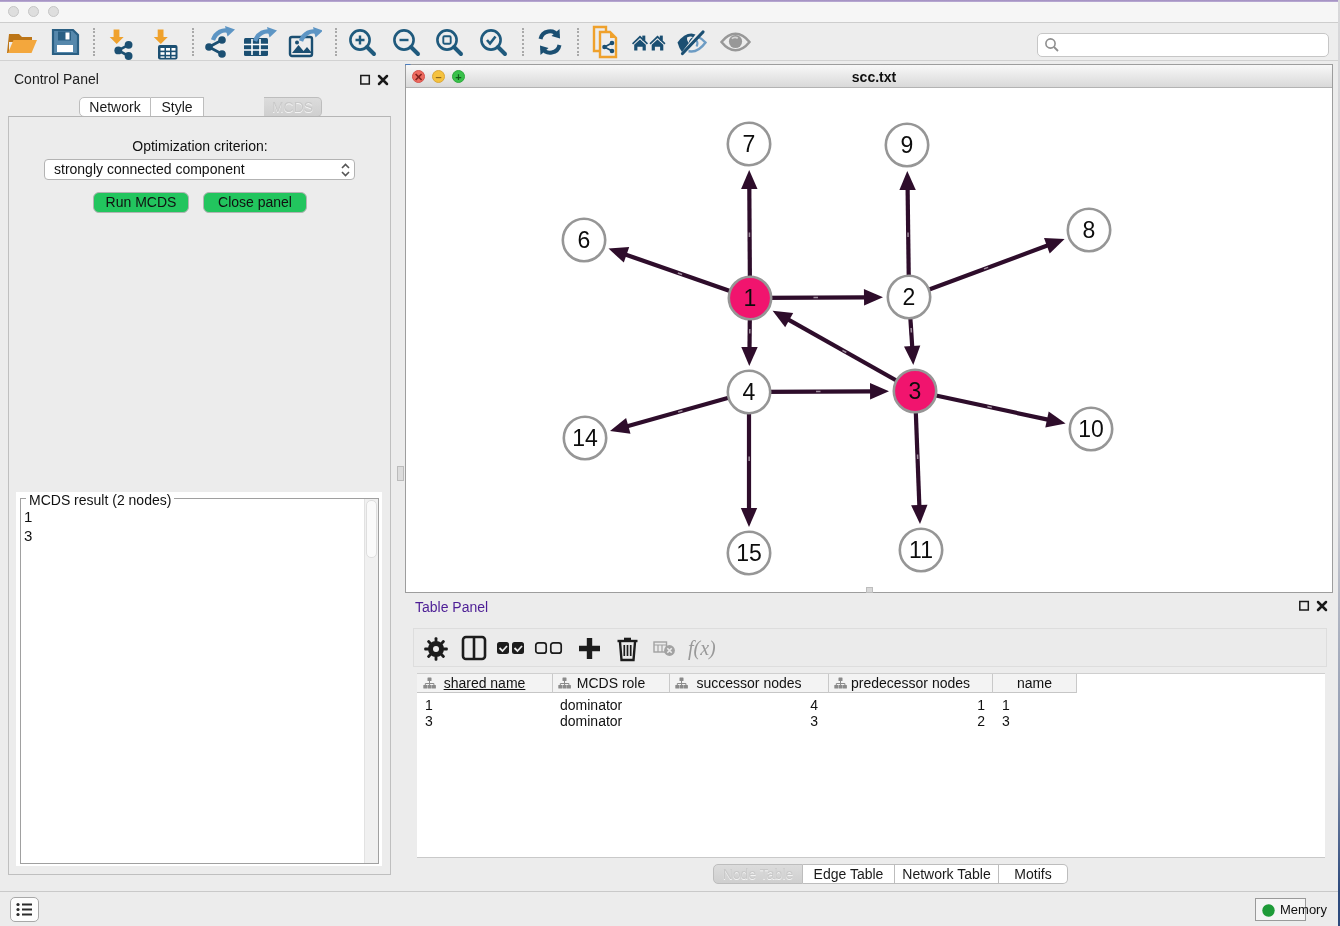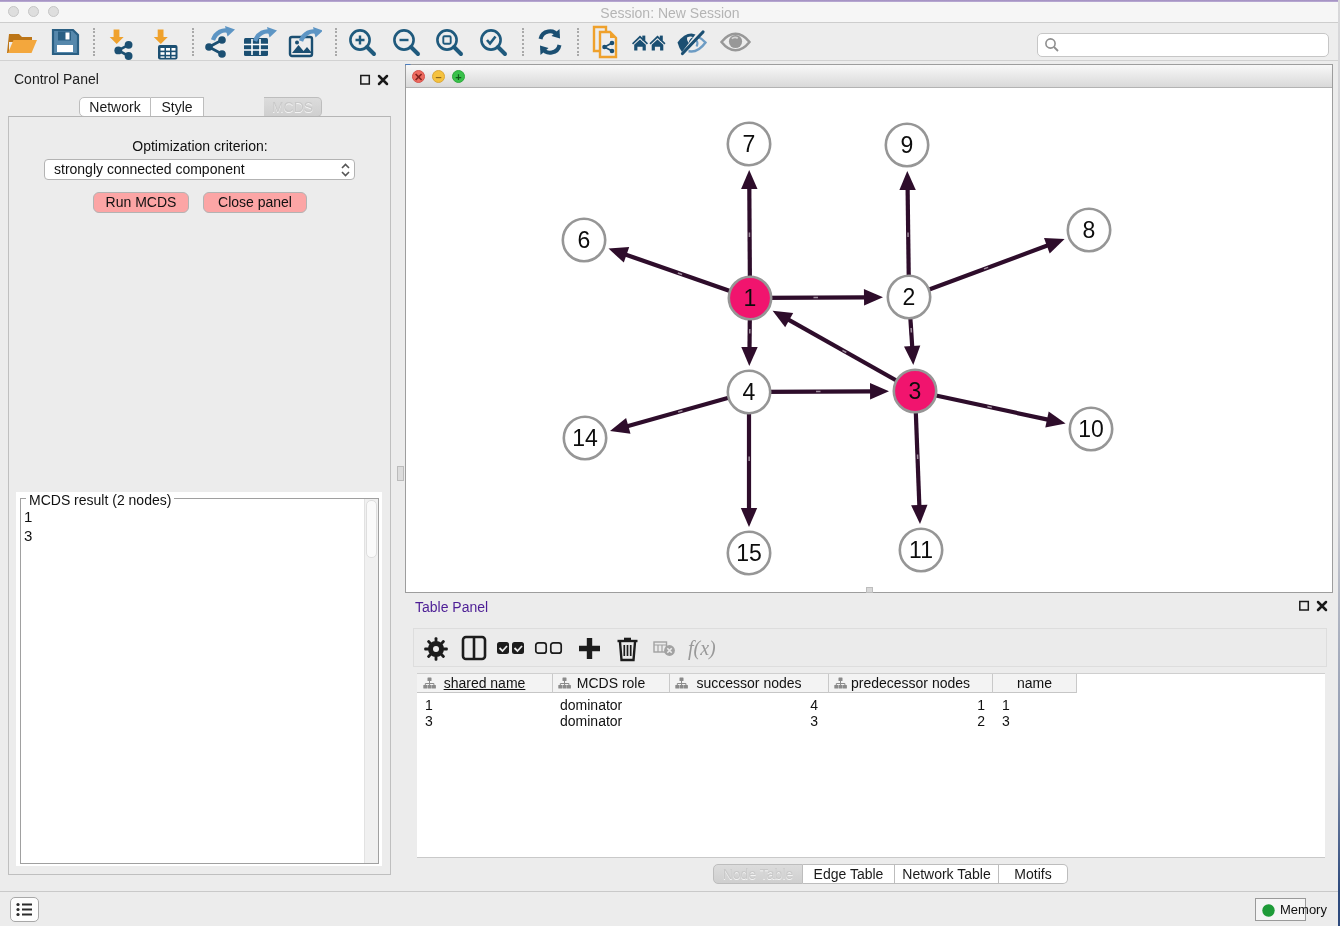--- a/index.html
+++ b/index.html
@@ -23,21 +23,21 @@
 #lp-head { left:0; top:62px; width:396px; height:30px; }
 #lp-title { left:14px; top:9px; font-size:14px; color:#222; }
 #lp-box { left:8px; top:116px; width:383px; height:759px; border:1px solid #bfbfbf; border-top:1px solid #b5b5b5; }
 .tabs { position:absolute; display:flex; }
 .tab { height:20px; line-height:19px; padding:0; background:#fff; border:1px solid #bdbdbd; border-left:none; font-size:14px; color:#1a1a1a; text-align:center; }
 .tab.first { border-left:1px solid #bdbdbd; border-radius:5px 0 0 5px; }
 .tab.last { border-radius:0 5px 5px 0; }
 .tab.sel { background:linear-gradient(#dcdcdc,#cfcfcf); color:#c9c9c9; text-shadow:0 1px 0 #f4f4f4; }
 #opt-label { left:0; top:138px; width:400px; text-align:center; font-size:14px; }
 #dropdown { left:44px; top:159px; width:311px; height:21px; background:#fff; border:1px solid #b3b3b3; border-radius:4px; line-height:19px; padding-left:9px; font-size:14px; }
-.btn { position:absolute; height:21px; background:#fca5a5; border:1px solid #b3b3b3; border-radius:6px; text-align:center; line-height:19px; font-size:14px; }
+.btn { position:absolute; height:21px; background:#22c55e; border:1px solid #b3b3b3; border-radius:6px; text-align:center; line-height:19px; font-size:14px; }
 #fieldset { left:16px; top:492px; width:366px; height:374px; background:#fff; }
 #fsborder { left:20px; top:498px; width:359px; height:366px; border:1px solid #a0a0a0; }
 #legend { left:26px; top:492px; background:#fff; padding:0 3px; font-size:14px; }
 #mcds-text { left:24px; top:508px; font-size:15px; line-height:18.5px; }
 #ta-scroll { left:364px; top:499px; width:14px; height:364px; background:#f0f0f0; border-left:1px solid #e2e2e2; }
 
 
 #scc { left:405px; top:64px; width:928px; height:529px; border:1px solid #9d9d9d; background:#fff; }
 #scc-tb { left:0; top:0; width:926px; height:23px; background:linear-gradient(#f8f8f8,#d9d9d9); border-bottom:1px solid #b3b3b3; }
 #scc-title { left:0; top:4px; width:926px; text-align:center; font-size:14px; font-weight:bold; color:#111; }
@@ -56,21 +56,20 @@
 #listbtn { left:10px; top:5px; width:29px; height:25px; background:#fdfdfd; border:1px solid #a8a8a8; border-radius:5px; }
 #membtn { left:1255px; top:6px; width:51px; height:23px; background:#f5f5f5; border:1px solid #9a9a9a; font-size:13px; line-height:21px; text-align:left; padding-left:24px; }
 </style>
 </head>
 <body>
 <div id="purple" class="abs"></div>
 <div id="titlebar" class="abs">
   <div class="tl" style="left:8px;"></div>
   <div class="tl" style="left:28px;"></div>
   <div class="tl" style="left:48px;"></div>
-  <div id="ttext" class="abs">Session: New Session</div>
 </div>
 <div id="toolbar" class="abs">
 <div class="sep" style="left:93px;"></div>
     <div class="sep" style="left:192px;"></div>
     <div class="sep" style="left:335px;"></div>
     <div class="sep" style="left:522px;"></div>
     <div class="sep" style="left:577px;"></div>
     <svg class="ticon" style="left:6px; top:4px;" width="32" height="30" viewBox="0 0 32 30">
 <path d="M3 7 h10 l3 3 h10 v5 h-23 z" fill="#bc7517"></path>
 <path d="M3 7 v17 h5 l-1 2 h-6 z" fill="#bc7517"></path>
@@ -242,20 +241,21 @@
 <div class="abs" style="left:397px; top:466px; width:7px; height:15px; background:#dcdcdc; border:1px solid #bbb;"></div>
 
 <div id="scc" class="abs">
   <svg class="abs" style="left:-1px; top:-1px;" width="6" height="6">
       <path d="M0 0 h6 l-2 2 h-2 v2 z" fill="#4a7dbf"></path>
     </svg>
     <div id="scc-tb" class="abs">
     <div class="mtl" style="left:6px; background:#ee6b60; border:1px solid #d3524c; color:#82221e;">✕</div>
     <div class="mtl" style="left:26px; background:#f5c23e; border:1px solid #dba738; color:#8a641a;">–</div>
     <div class="mtl" style="left:46px; background:#39c14b; border:1px solid #2ea83d; color:#115c1c;">+</div>
+    <div id="scc-title" class="abs" style="text-indent:10px;">scc.txt</div>
   </div>
   <svg class="abs" style="left:0; top:23px;" width="926" height="505" viewBox="0 0 926 505" font-family="Liberation Sans, sans-serif">
 <line x1="344" y1="210" x2="343.3" y2="99.0" stroke="#2e0d2b" stroke-width="4.2"></line>
 <polygon points="343.2,82.0 351.5,100.9 335.1,101.1" fill="#2e0d2b"></polygon>
 <rect x="340.6" y="145.1" width="4.5" height="1.5" fill="#a08f9e" transform="rotate(-90.4 343.6 146.0)"></rect>
 <line x1="344" y1="210" x2="218.6" y2="166.2" stroke="#2e0d2b" stroke-width="4.2"></line>
 <polygon points="202.5,160.6 223.2,159.1 217.8,174.6" fill="#2e0d2b"></polygon>
 <rect x="270.3" y="184.4" width="4.5" height="1.5" fill="#a08f9e" transform="rotate(-160.7 273.3 185.3)"></rect>
 <line x1="344" y1="210" x2="460.0" y2="209.3" stroke="#2e0d2b" stroke-width="4.2"></line>
 <polygon points="477.0,209.2 458.1,217.5 457.9,201.1" fill="#2e0d2b"></polygon>

